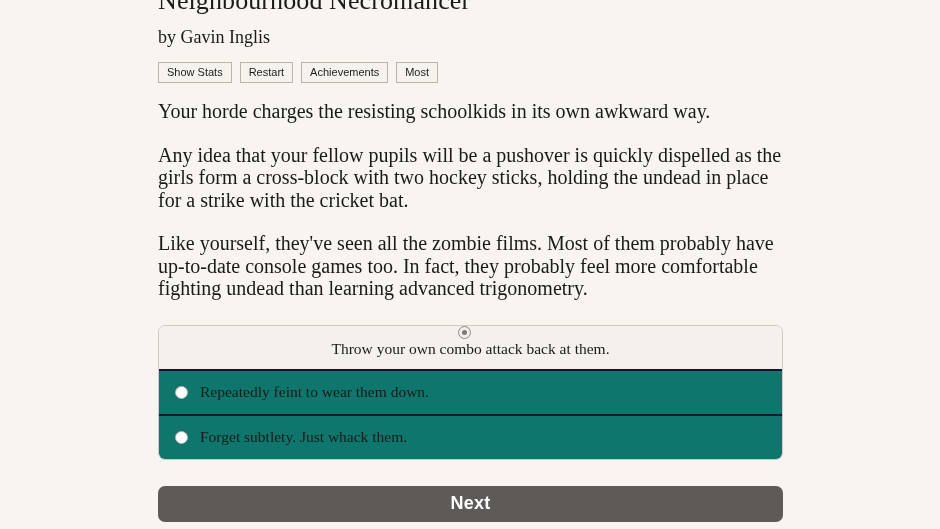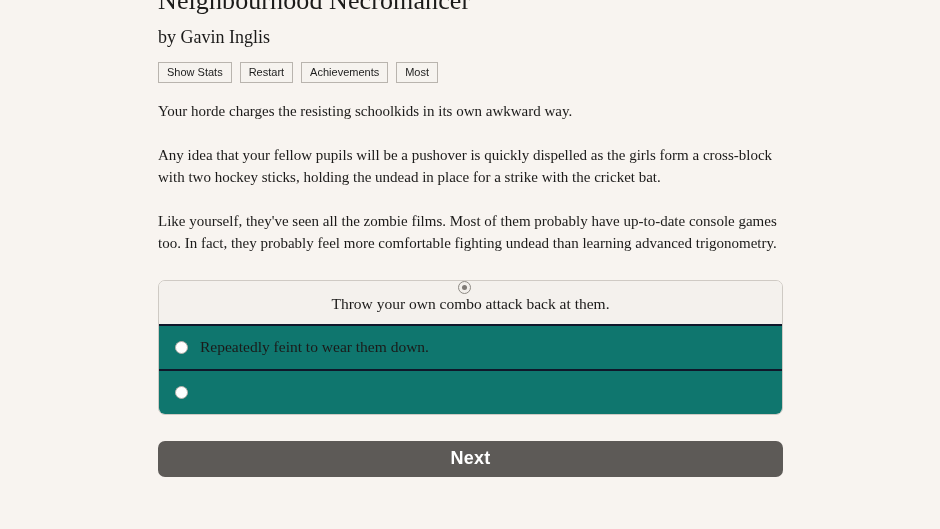--- a/index.html
+++ b/index.html
@@ -68,21 +68,21 @@
     cursor: pointer;
     white-space: nowrap;
   }
 
   
   .story {
     margin-top: 17px;
   }
   .story p {
     font-family: "Liberation Serif", "DejaVu Serif", serif;
-    font-size: 15px;
+    font-size: 20px;
     line-height: 22.5px;
     margin: 0 0 21px 0;
     color: #1b1a19;
     text-align: left;
   }
   .story p:last-child {
     margin-bottom: 0;
   }
 
   
@@ -187,19 +187,20 @@
       <div class="choice-row">
         <span class="radio checked"></span>
         <span class="choice-label">Throw your own combo attack back at them.</span>
       </div>
       <div class="choice-row">
         <span class="radio"></span>
         <span class="choice-label">Repeatedly feint to wear them down.</span>
       </div>
       <div class="choice-row">
         <span class="radio"></span>
+        <span class="choice-label">Forget subtlety. Just whack them.</span>
       </div>
     </div>
 
     <button class="next-btn">Next</button>
 
   </div>
 </div>
 
 </body></html>

